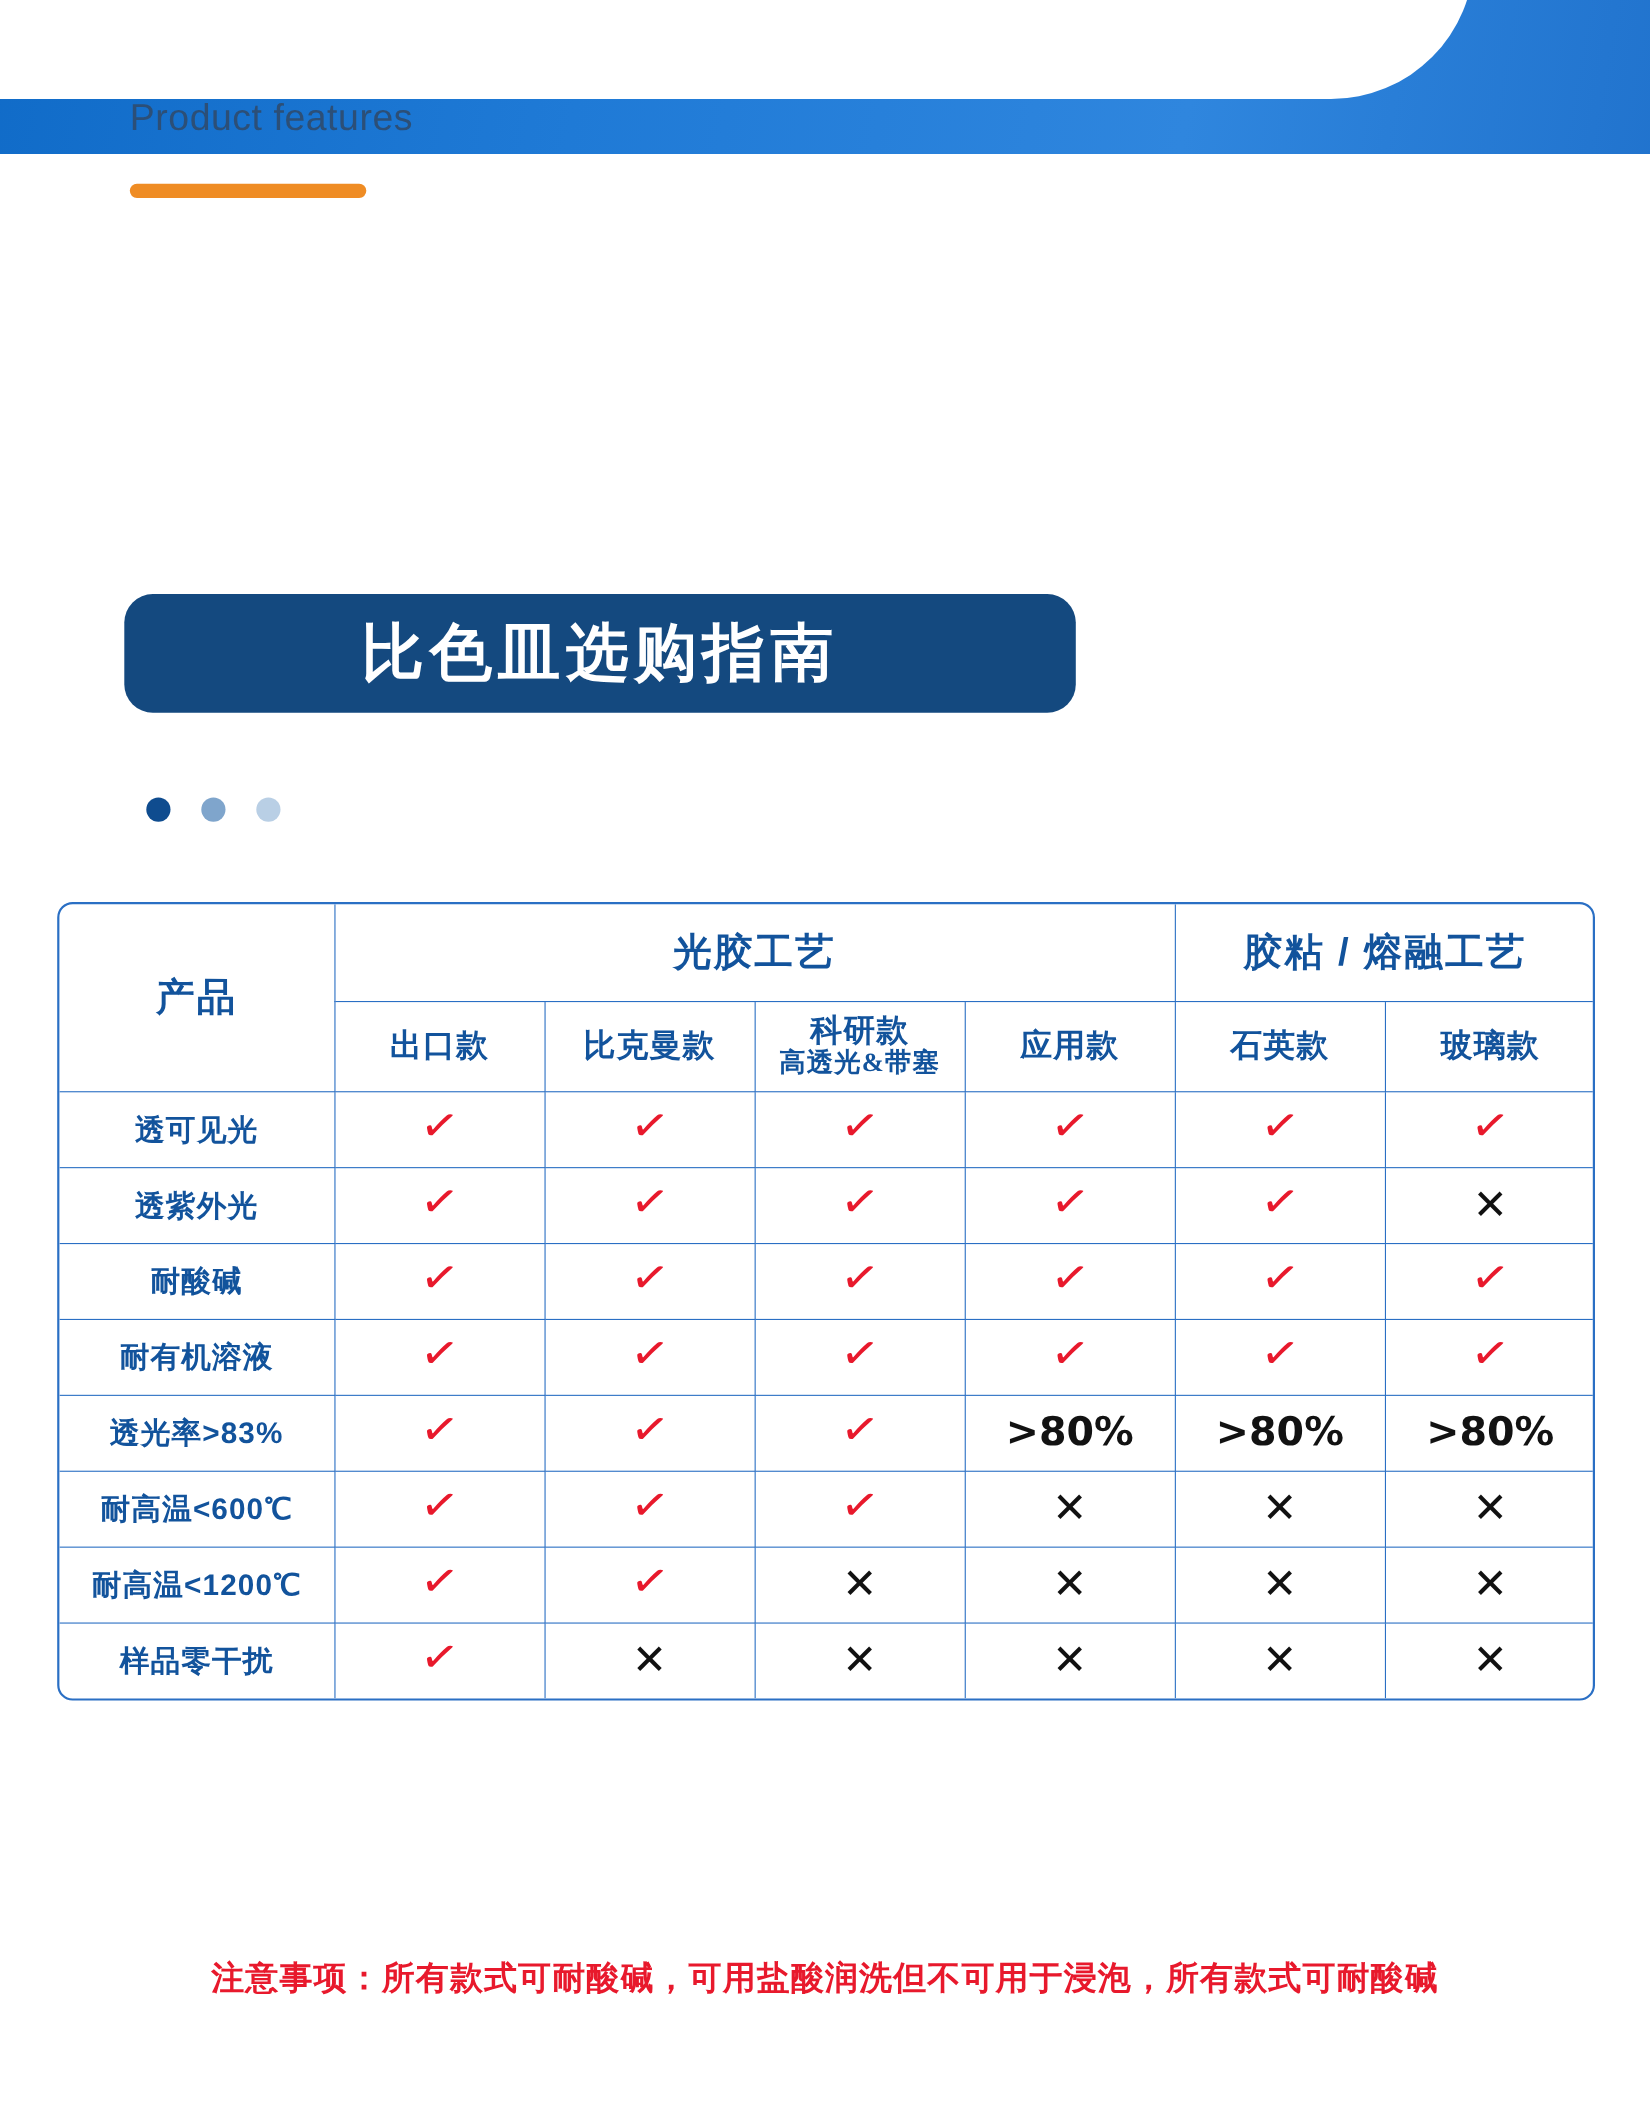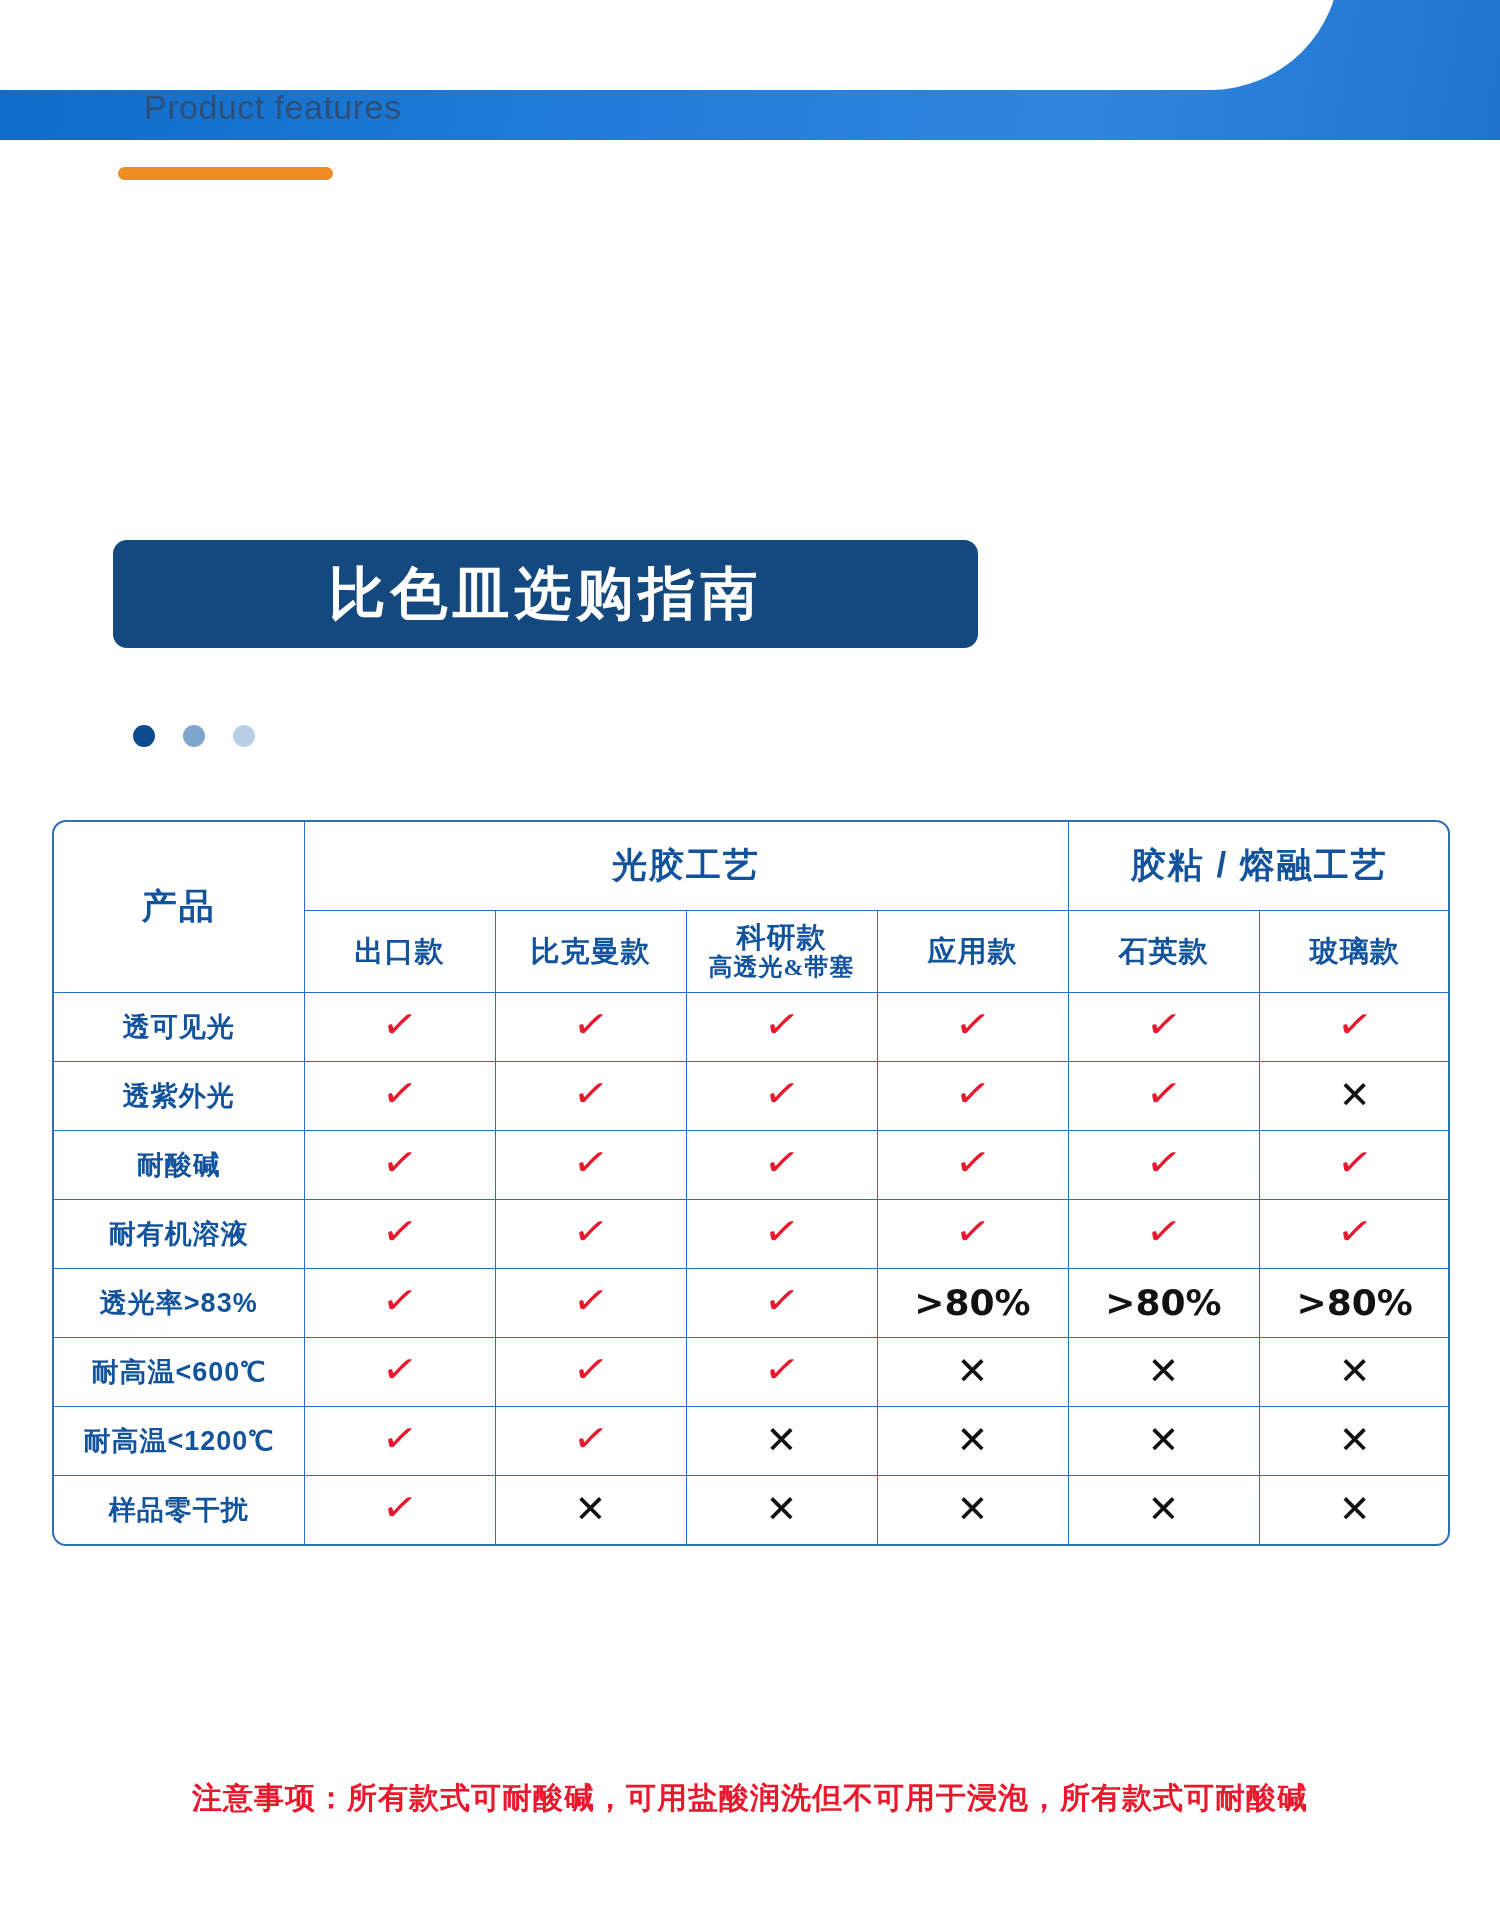--- a/index.html
+++ b/index.html
@@ -51,21 +51,20 @@
   .hdr {
     position: absolute;
     left: 118px;
     top: 88px;
   }
   .hdr-en {
     font-size: 34px;
     letter-spacing: 0.5px;
     color: #2c4f77;
     font-weight: 400;
-    margin-left: 26px;
   }
   .hdr-cn {
     margin-top: 38px;
     font-size: 86px;
     font-weight: 700;
     color: #10447e;
     letter-spacing: 4px;
     line-height: 1;
   }
   .hdr-rule {
@@ -77,21 +76,21 @@
   }
 
   
   .ribbon {
     position: absolute;
     left: 113px;
     top: 540px;
     width: 865px;
     height: 108px;
     background: #14497f;
-    border-radius: 14px;
+    border-radius: 26px;
     display: flex;
     align-items: center;
     justify-content: center;
   }
   .ribbon span {
     color: #ffffff;
     font-size: 57px;
     font-weight: 700;
     letter-spacing: 5px;
   }

